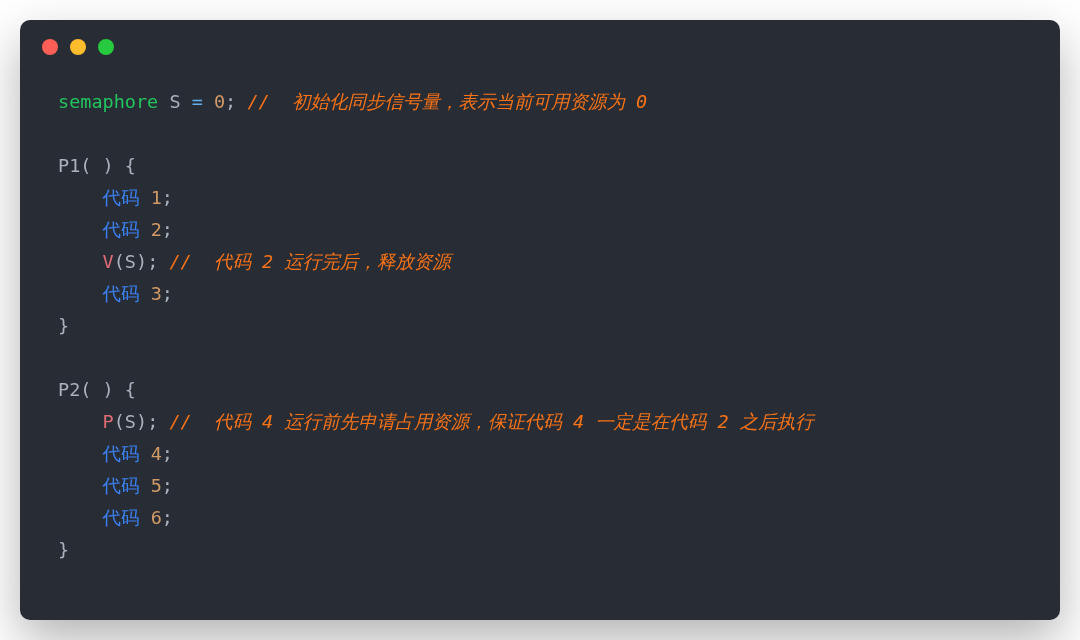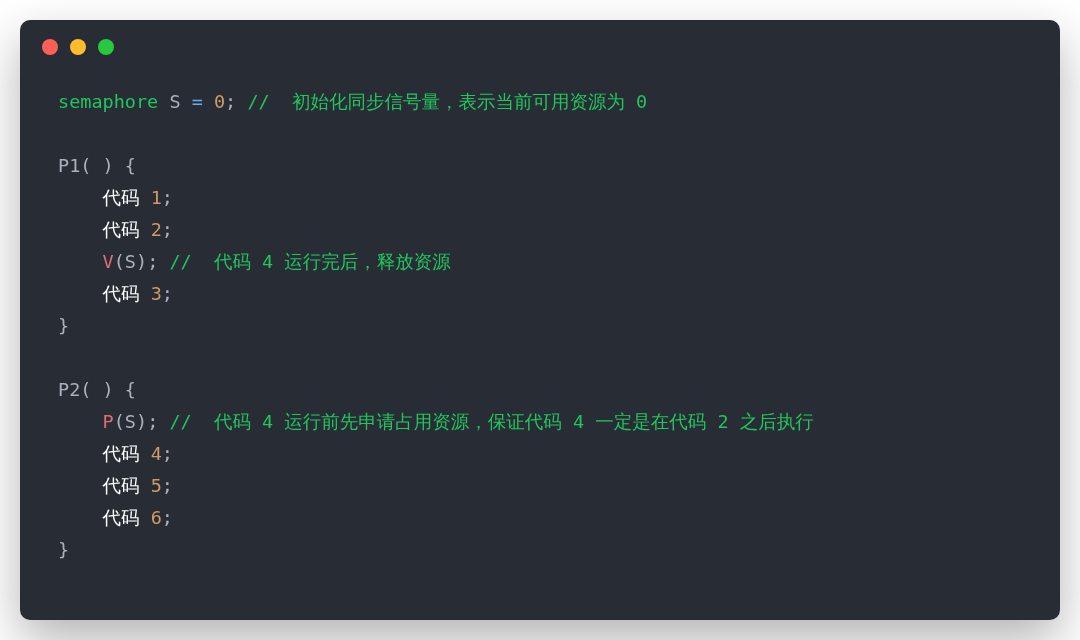--- a/index.html
+++ b/index.html
@@ -43,39 +43,39 @@
     line-height: 32px;
     white-space: pre;
     color: #abb2bf;
   }
   .tok-type    { color: #22c55e; }
   .tok-ident   { color: #abb2bf; }
   .tok-op      { color: #61afef; }
   .tok-num     { color: #d19a66; }
   .tok-call    { color: #e06c75; }
   .tok-arg     { color: #abb2bf; }
-  .tok-comment { color: #22c55e; }
+  .tok-comment { color: #f97316; font-style: italic; }
   .tok-punc    { color: #abb2bf; }
-  .tok-code    { color: #ffffff; margin-top: 45px; }
+  .tok-code    { color: #3b82f6; margin-top: 45px; }
 </style>
 </head>
 <body>
 
 <div class="window">
   <div class="titlebar">
     <div class="dot red"></div>
     <div class="dot yellow"></div>
     <div class="dot green"></div>
   </div>
   <div class="code"><span class="tok-type">semaphore</span> <span class="tok-ident">S</span> <span class="tok-op">=</span> <span class="tok-num">0</span><span class="tok-punc">;</span> <span class="tok-comment">//  初始化同步信号量，表示当前可用资源为 0</span>
 
 <span class="tok-ident">P1</span><span class="tok-punc">( )</span> <span class="tok-punc">{</span>
     <span class="tok-code">代码</span> <span class="tok-num">1</span><span class="tok-punc">;</span>
     <span class="tok-code">代码</span> <span class="tok-num">2</span><span class="tok-punc">;</span>
-    <span class="tok-call">V</span><span class="tok-arg">(S)</span><span class="tok-punc">;</span> <span class="tok-comment">//  代码 4 运行完后，释放资源</span>
+    <span class="tok-call">V</span><span class="tok-arg">(S)</span><span class="tok-punc">;</span> <span class="tok-comment">//  代码 2 运行完后，释放资源</span>
     <span class="tok-code">代码</span> <span class="tok-num">3</span><span class="tok-punc">;</span>
 <span class="tok-punc">}</span>
 
 <span class="tok-ident">P2</span><span class="tok-punc">( )</span> <span class="tok-punc">{</span>
     <span class="tok-call">P</span><span class="tok-arg">(S)</span><span class="tok-punc">;</span> <span class="tok-comment">//  代码 4 运行前先申请占用资源，保证代码 4 一定是在代码 2 之后执行</span>
     <span class="tok-code">代码</span> <span class="tok-num">4</span><span class="tok-punc">;</span>
     <span class="tok-code">代码</span> <span class="tok-num">5</span><span class="tok-punc">;</span>
     <span class="tok-code">代码</span> <span class="tok-num">6</span><span class="tok-punc">;</span>
 <span class="tok-punc">}</span></div>
 </div>

